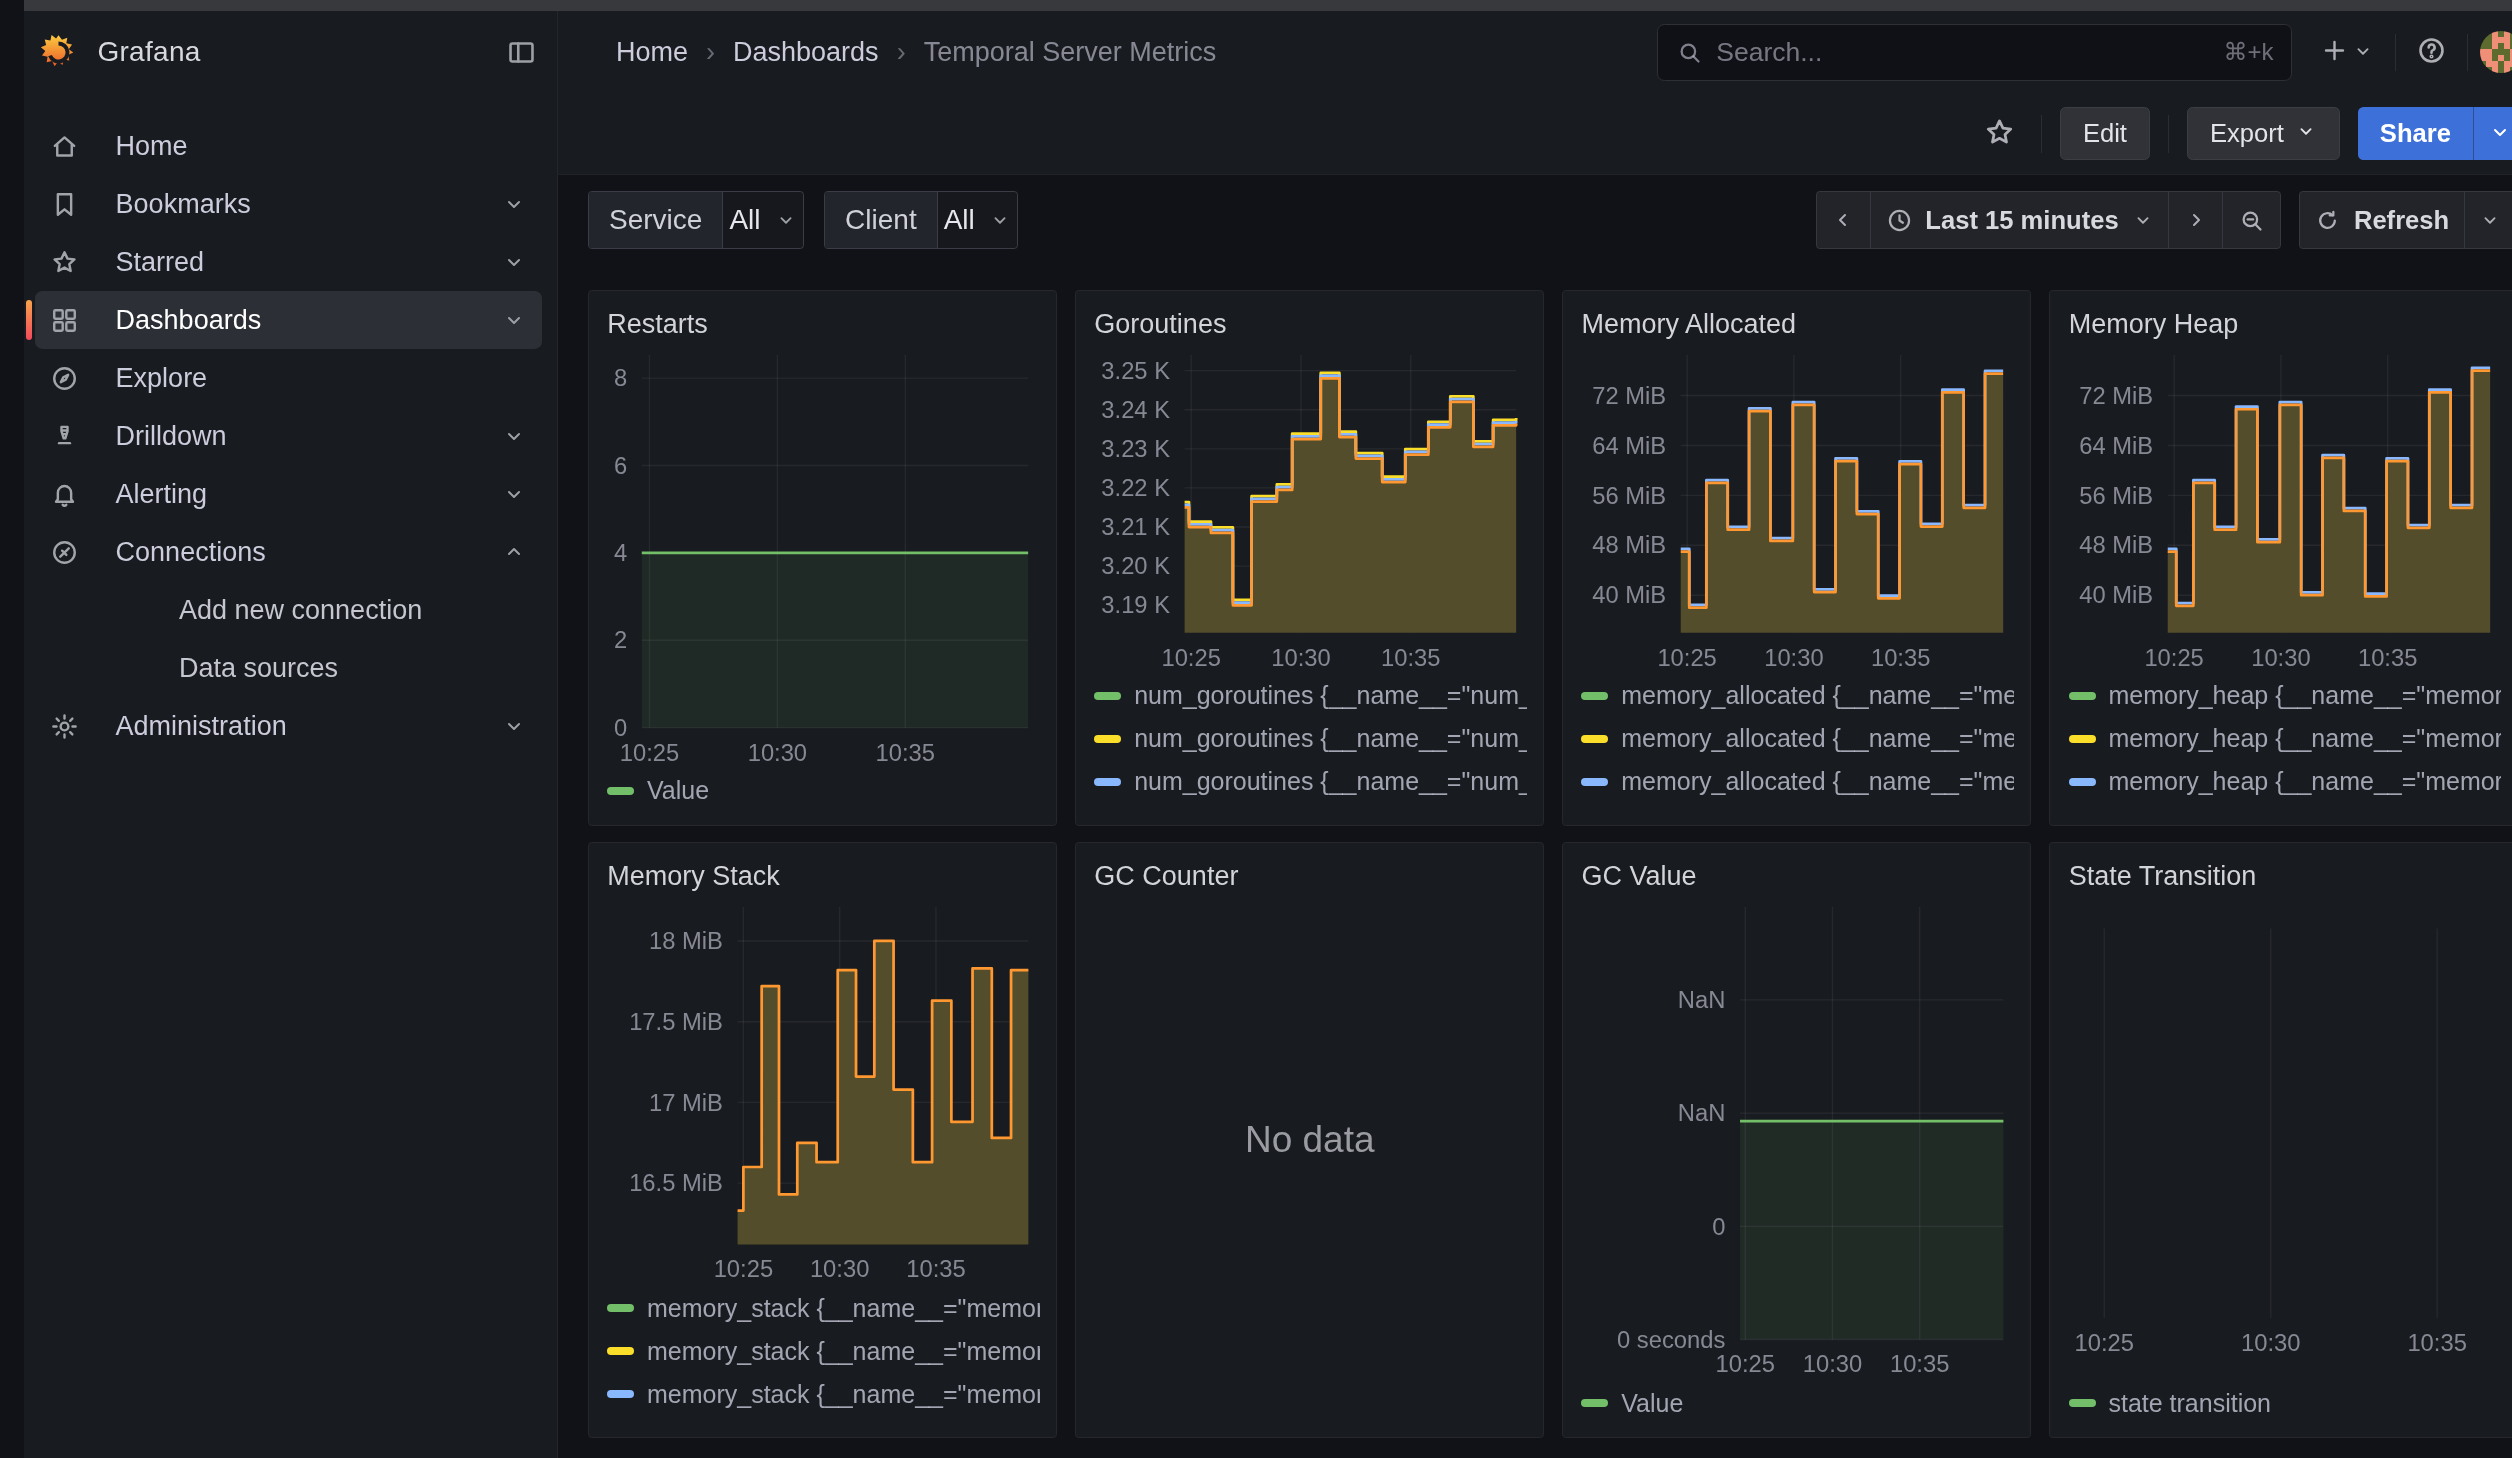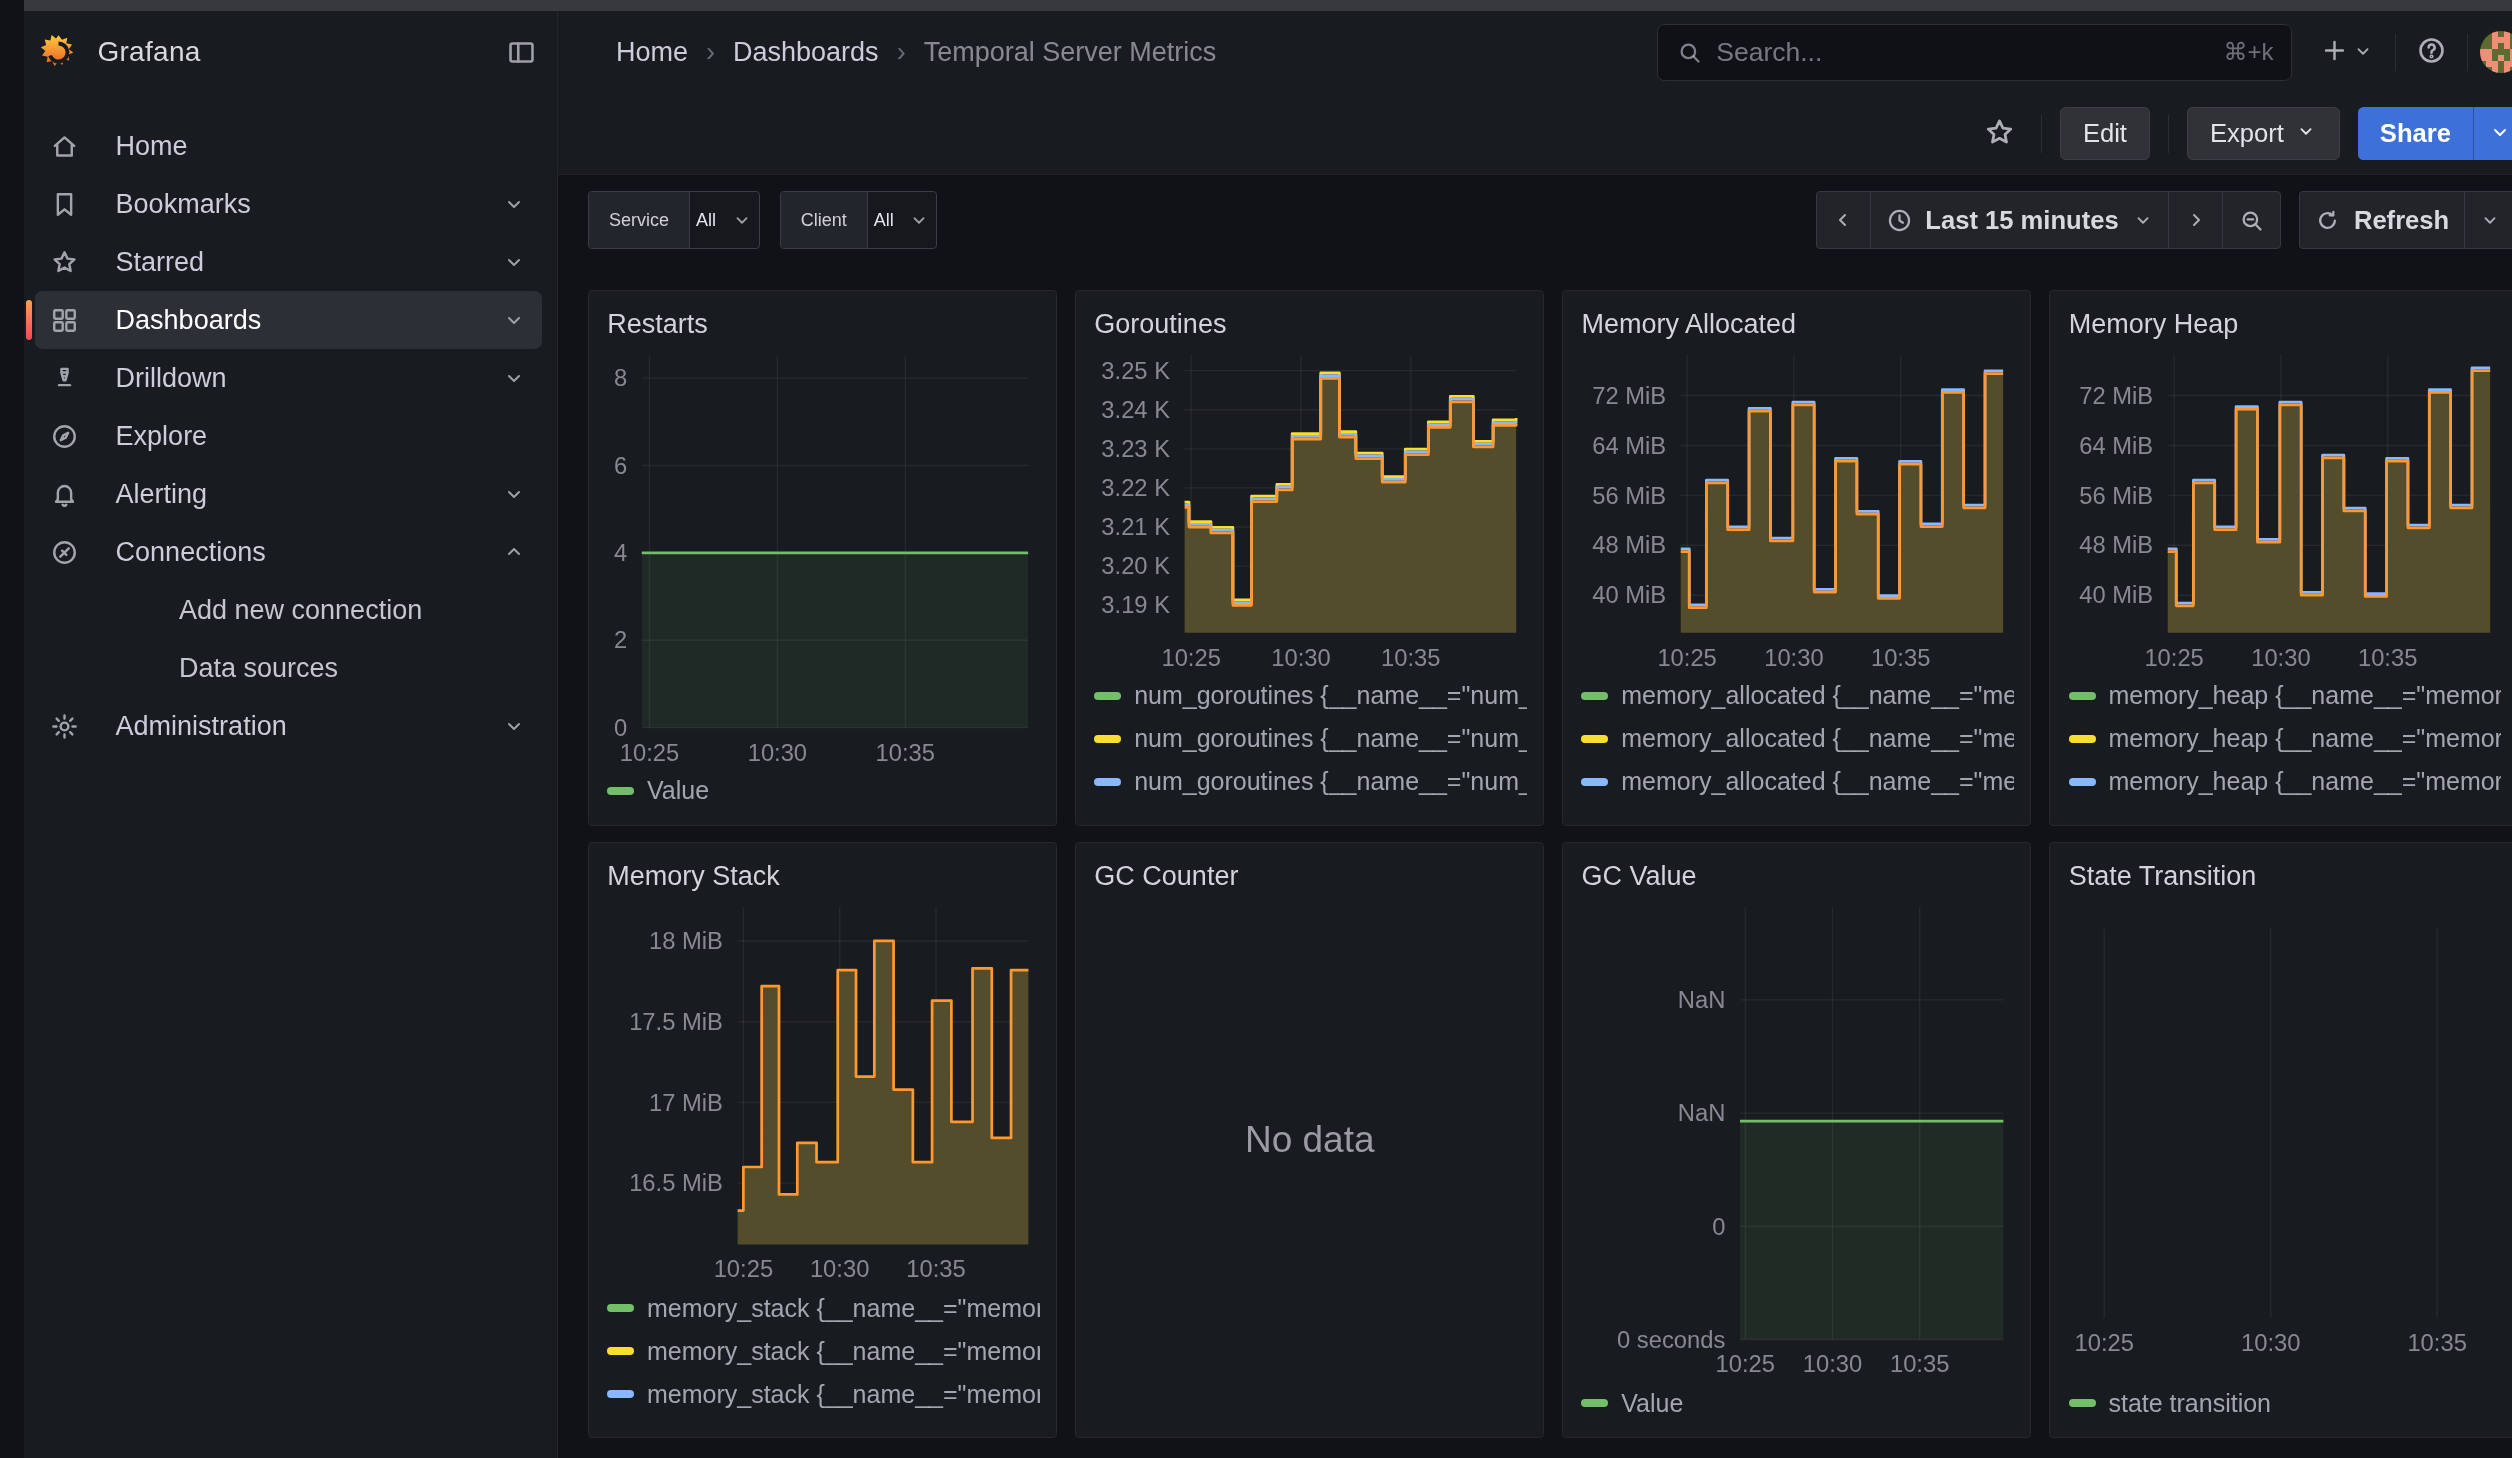--- a/index.html
+++ b/index.html
@@ -63,21 +63,21 @@
   .btn.secondary { background:#303238; border:0.9px solid #3c3e45; color:#e3e4ea; }
   .btn.primary { background:#3d71d9; color:#ffffff; border-radius:5.5px 0 0 5.5px; font-weight:700; }
   .share-caret { height:53px; width:53px; background:#3d71d9; border-radius:0 5.5px 5.5px 0;
     border:none; border-left:0.9px solid rgba(17,18,23,.35); color:#fff; display:flex;
     align-items:center; justify-content:center; cursor:pointer; }
 
   
   .content { flex:1; position:relative; background:#111217; min-height:0; }
   .filters { position:absolute; top:16.4px; left:30px; display:flex; gap:20px; }
   .filter-group { display:flex; height:58px; border:0.9px solid #3a3d45; border-radius:3.7px;
-    overflow:hidden; font-size:18px; background:#16181d;text-align:center; }
+    overflow:hidden; font-size:28px; background:#16181d;text-align:center; }
   .filter-label { background:#22252c; padding:0 20px; display:flex; align-items:center;
     color:#d0d1d9; border-right:0.9px solid #3a3d45; }
   .filter-value { padding:0 6px; display:flex; align-items:center; gap:14.6px; color:#e6e7ee;
     cursor:pointer; }
   .filter-value .s-chevron { color:#9da0a6; display:flex; }
 
   .time-controls { position:absolute; top:16.4px; right:19px; display:flex; align-items:center; }
   .tp-group { display:flex; height:58px; border:0.9px solid #36383f; border-radius:3.7px;
     background:#22242a; overflow:hidden; }
   .tp-seg { display:flex; align-items:center; padding:0 14.6px; gap:12.8px; font-size:25.6px;
@@ -272,40 +272,40 @@
           <span>Dashboards</span>
           <span class="s-chevron">
             <svg width="24" height="24" viewBox="0 0 24 24" fill="none" stroke="currentColor" stroke-width="2" stroke-linecap="round" stroke-linejoin="round">
               <path d="M7 10l5 5 5-5"></path>
             </svg>
           </span>
         </div>
         <div class="side-item">
           <span class="s-icon">
             <svg width="29" height="29" viewBox="0 0 24 24" fill="none" stroke="currentColor" stroke-width="2" stroke-linecap="round" stroke-linejoin="round">
+              <circle cx="12" cy="12" r="8.5"></circle>
+              <path d="M15 9l-2 4-4 2 2-4z"></path>
+            </svg>
+          </span>
+          <span>Explore</span>
+        </div>
+        <div class="side-item">
+          <span class="s-icon">
+            <svg width="29" height="29" viewBox="0 0 24 24" fill="none" stroke="currentColor" stroke-width="2" stroke-linecap="round" stroke-linejoin="round">
               <path d="M9.5 4h5v3.5L12.7 13.5h-1.4L9.5 7.5z"></path>
               <path d="M10 7h4M10.7 10h2.6"></path>
               <path d="M7.5 17.5h9"></path>
             </svg>
           </span>
           <span>Drilldown</span>
           <span class="s-chevron">
             <svg width="24" height="24" viewBox="0 0 24 24" fill="none" stroke="currentColor" stroke-width="2" stroke-linecap="round" stroke-linejoin="round">
               <path d="M7 10l5 5 5-5"></path>
             </svg>
           </span>
-        </div>
-        <div class="side-item">
-          <span class="s-icon">
-            <svg width="29" height="29" viewBox="0 0 24 24" fill="none" stroke="currentColor" stroke-width="2" stroke-linecap="round" stroke-linejoin="round">
-              <circle cx="12" cy="12" r="8.5"></circle>
-              <path d="M15 9l-2 4-4 2 2-4z"></path>
-            </svg>
-          </span>
-          <span>Explore</span>
         </div>
         <div class="side-item">
           <span class="s-icon">
             <svg width="29" height="29" viewBox="0 0 24 24" fill="none" stroke="currentColor" stroke-width="2" stroke-linecap="round" stroke-linejoin="round">
               <path d="M6.5 16v-5.5a5.5 5.5 0 0 1 11 0V16l1.5 2h-14z"></path>
               <path d="M10.5 20.5a1.8 1.8 0 0 0 3 0"></path>
             </svg>
           </span>
           <span>Alerting</span>
           <span class="s-chevron">

